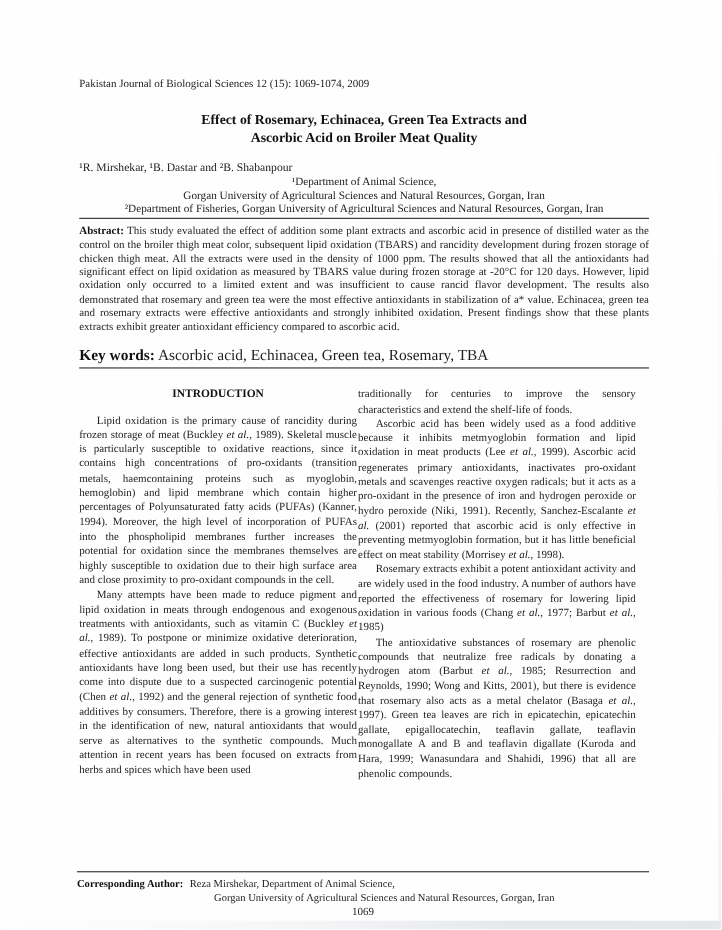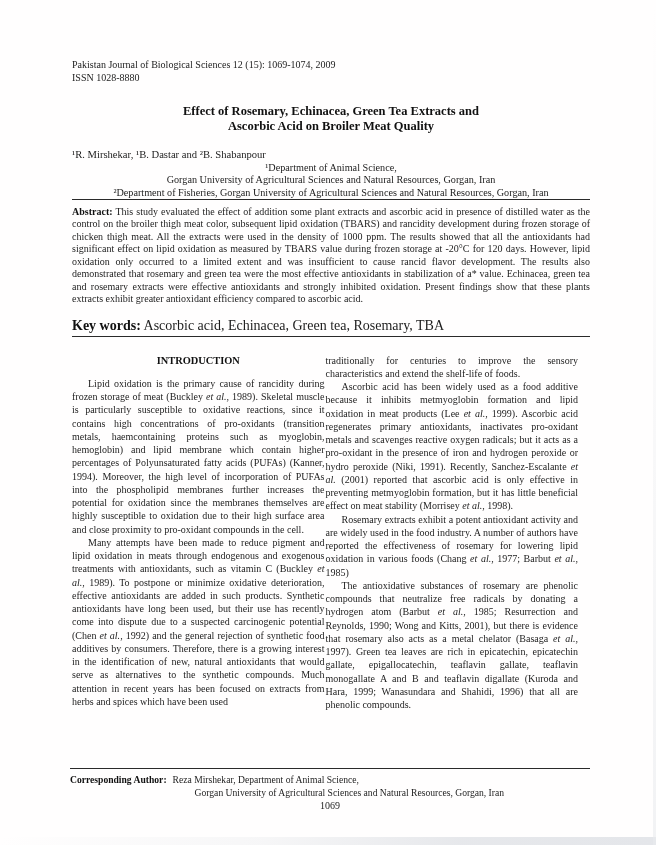--- a/index.html
+++ b/index.html
@@ -8,21 +8,21 @@
   .page {
     position: relative;
     width: 656px;
     height: 845px;
     background: #fffefe;
     overflow: hidden;
   }
   .content {
     position: absolute;
     left: 72px;
-    top: 58px;
+    top: 70px;
     width: 518px;
   }
   .journal-header {
     font-size: 10px;
     line-height: 13.4px;
     color: #222;
   }
   .title-block {
     margin-top: 19px;
     text-align: center;
@@ -78,21 +78,21 @@
     font-weight: bold;
     font-size: 10.4px;
     margin-bottom: 10px;
     color: #111;
   }
   .col p { text-indent: 16px; }
   .col p.no-indent { text-indent: 0; }
   .footer {
     position: absolute;
     left: 70px;
-    top: 768px;
+    top: 792px;
     width: 520px;
     border-top: 1.1px solid #2a2a2a;
     padding-top: 5px;
     font-size: 9.6px;
     line-height: 12.6px;
     color: #1d1d1d;
   }
   .footer-row { display: flex; }
   .footer-label { font-weight: bold; white-space: nowrap; color: #111; }
   .footer-text { padding-left: 6px; }
@@ -112,21 +112,20 @@
   }
 </style>
 </head>
 <body>
 
 <div class="page">
   <div class="content">
 
     <div class="journal-header">
       <div>Pakistan Journal of Biological Sciences 12 (15): 1069-1074, 2009</div>
-      <div>ISSN 1028-8880</div>
     </div>
 
     <div class="title-block">
       <div>Effect of Rosemary, Echinacea, Green Tea Extracts and</div>
       <div>Ascorbic Acid on Broiler Meat Quality</div>
     </div>
 
     <div class="authors-line">¹R. Mirshekar, ¹B. Dastar and ²B. Shabanpour</div>
 
     <div class="affiliations">

